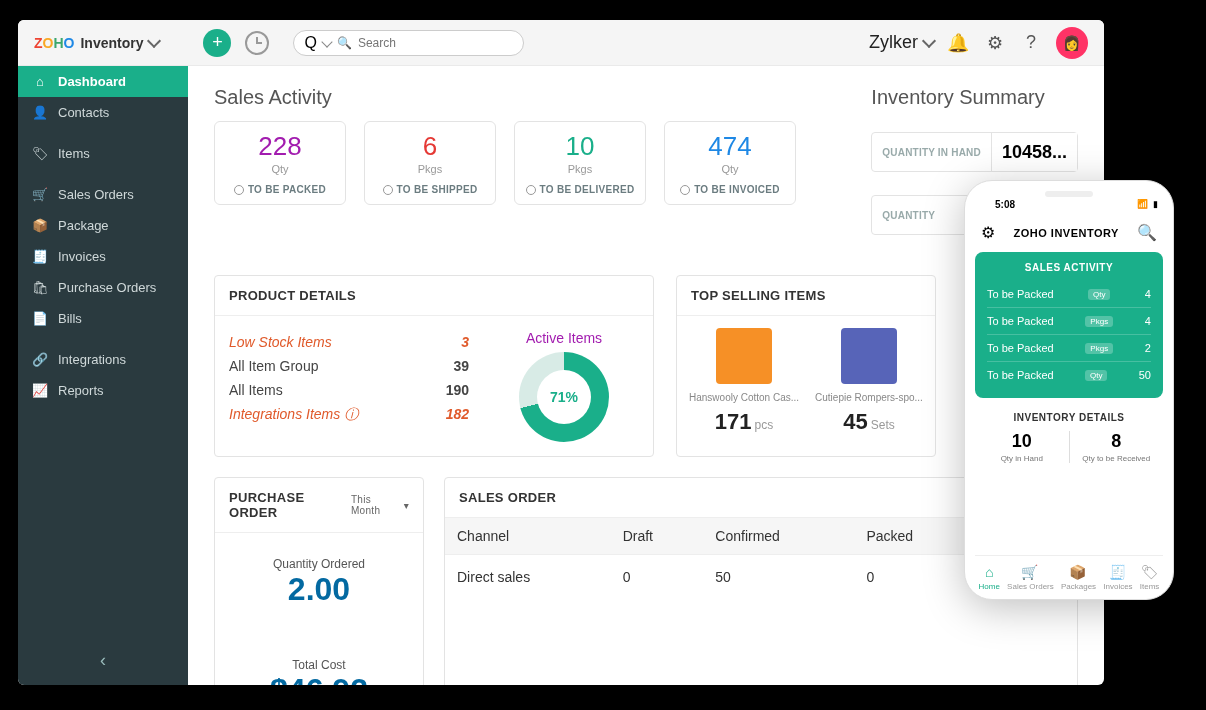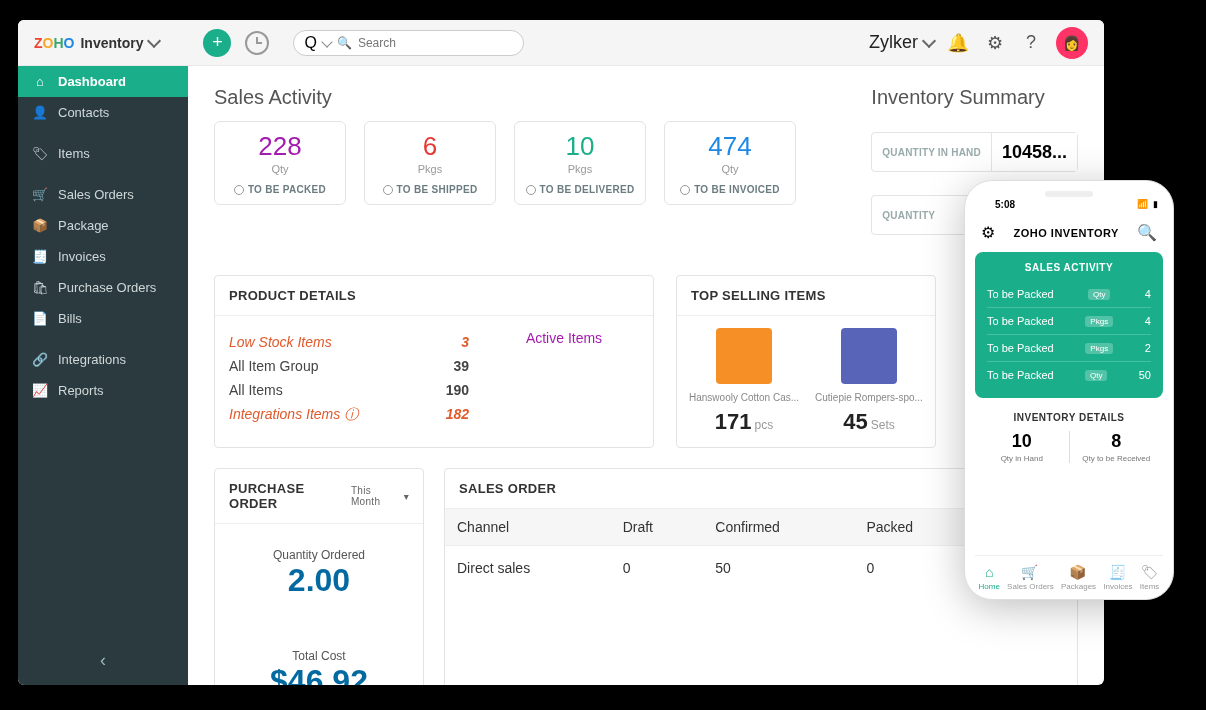--- a/index.html
+++ b/index.html
@@ -229,20 +229,23 @@
                   <span>All Items</span>
                   <span class="val">190</span>
                 </div>
                 <div class="pd-row red">
                   <span>Integrations Items ⓘ</span>
                   <span class="val">182</span>
                 </div>
               </div>
             <div class="active-items">
               <div class="t">Active Items</div>
+              <div class="donut">
+                  <span>71%</span>
+                </div>
             </div>
           </div>
         </div>
         <div class="panel" style="flex:0 0 258px">
           <div class="ph">TOP SELLING ITEMS</div>
           <div class="top-items" id="top-items">
               <div class="titem">
                 <div class="img" style="background:#f57c00;opacity:.85"></div>
                 <div class="nm">Hanswooly Cotton Cas...</div>
                 <div><span class="q">171</span><span class="u">pcs</span></div>

